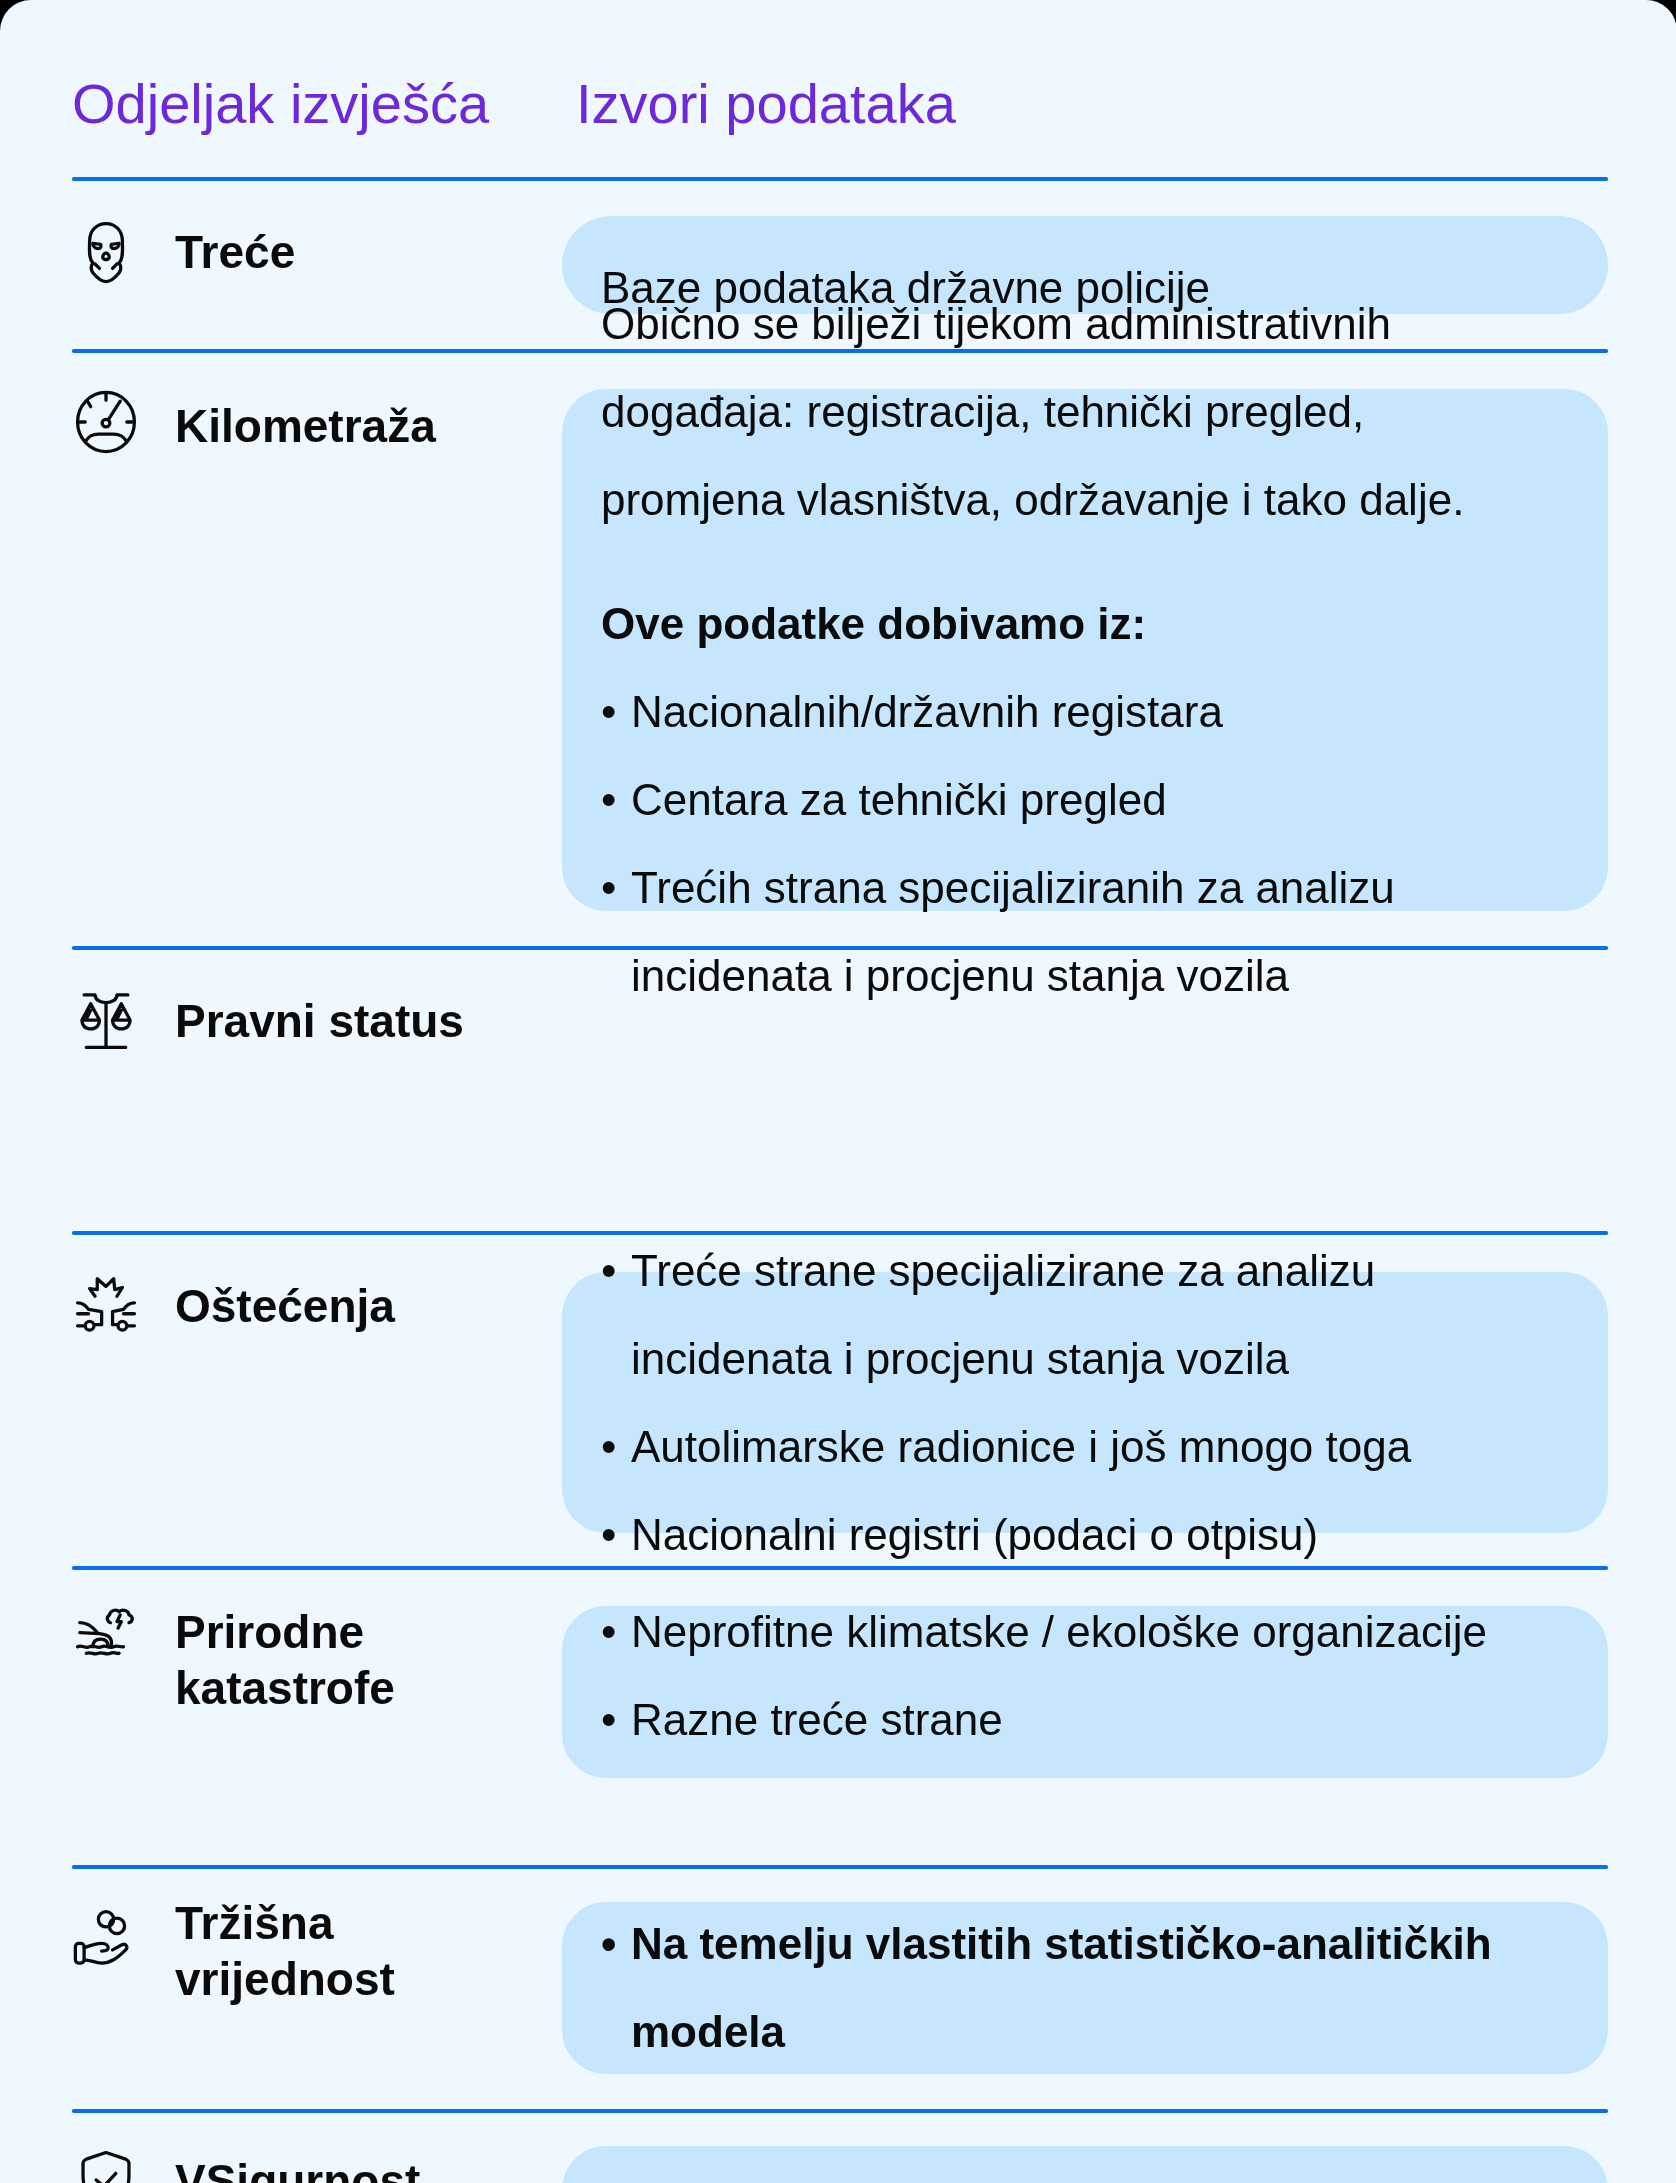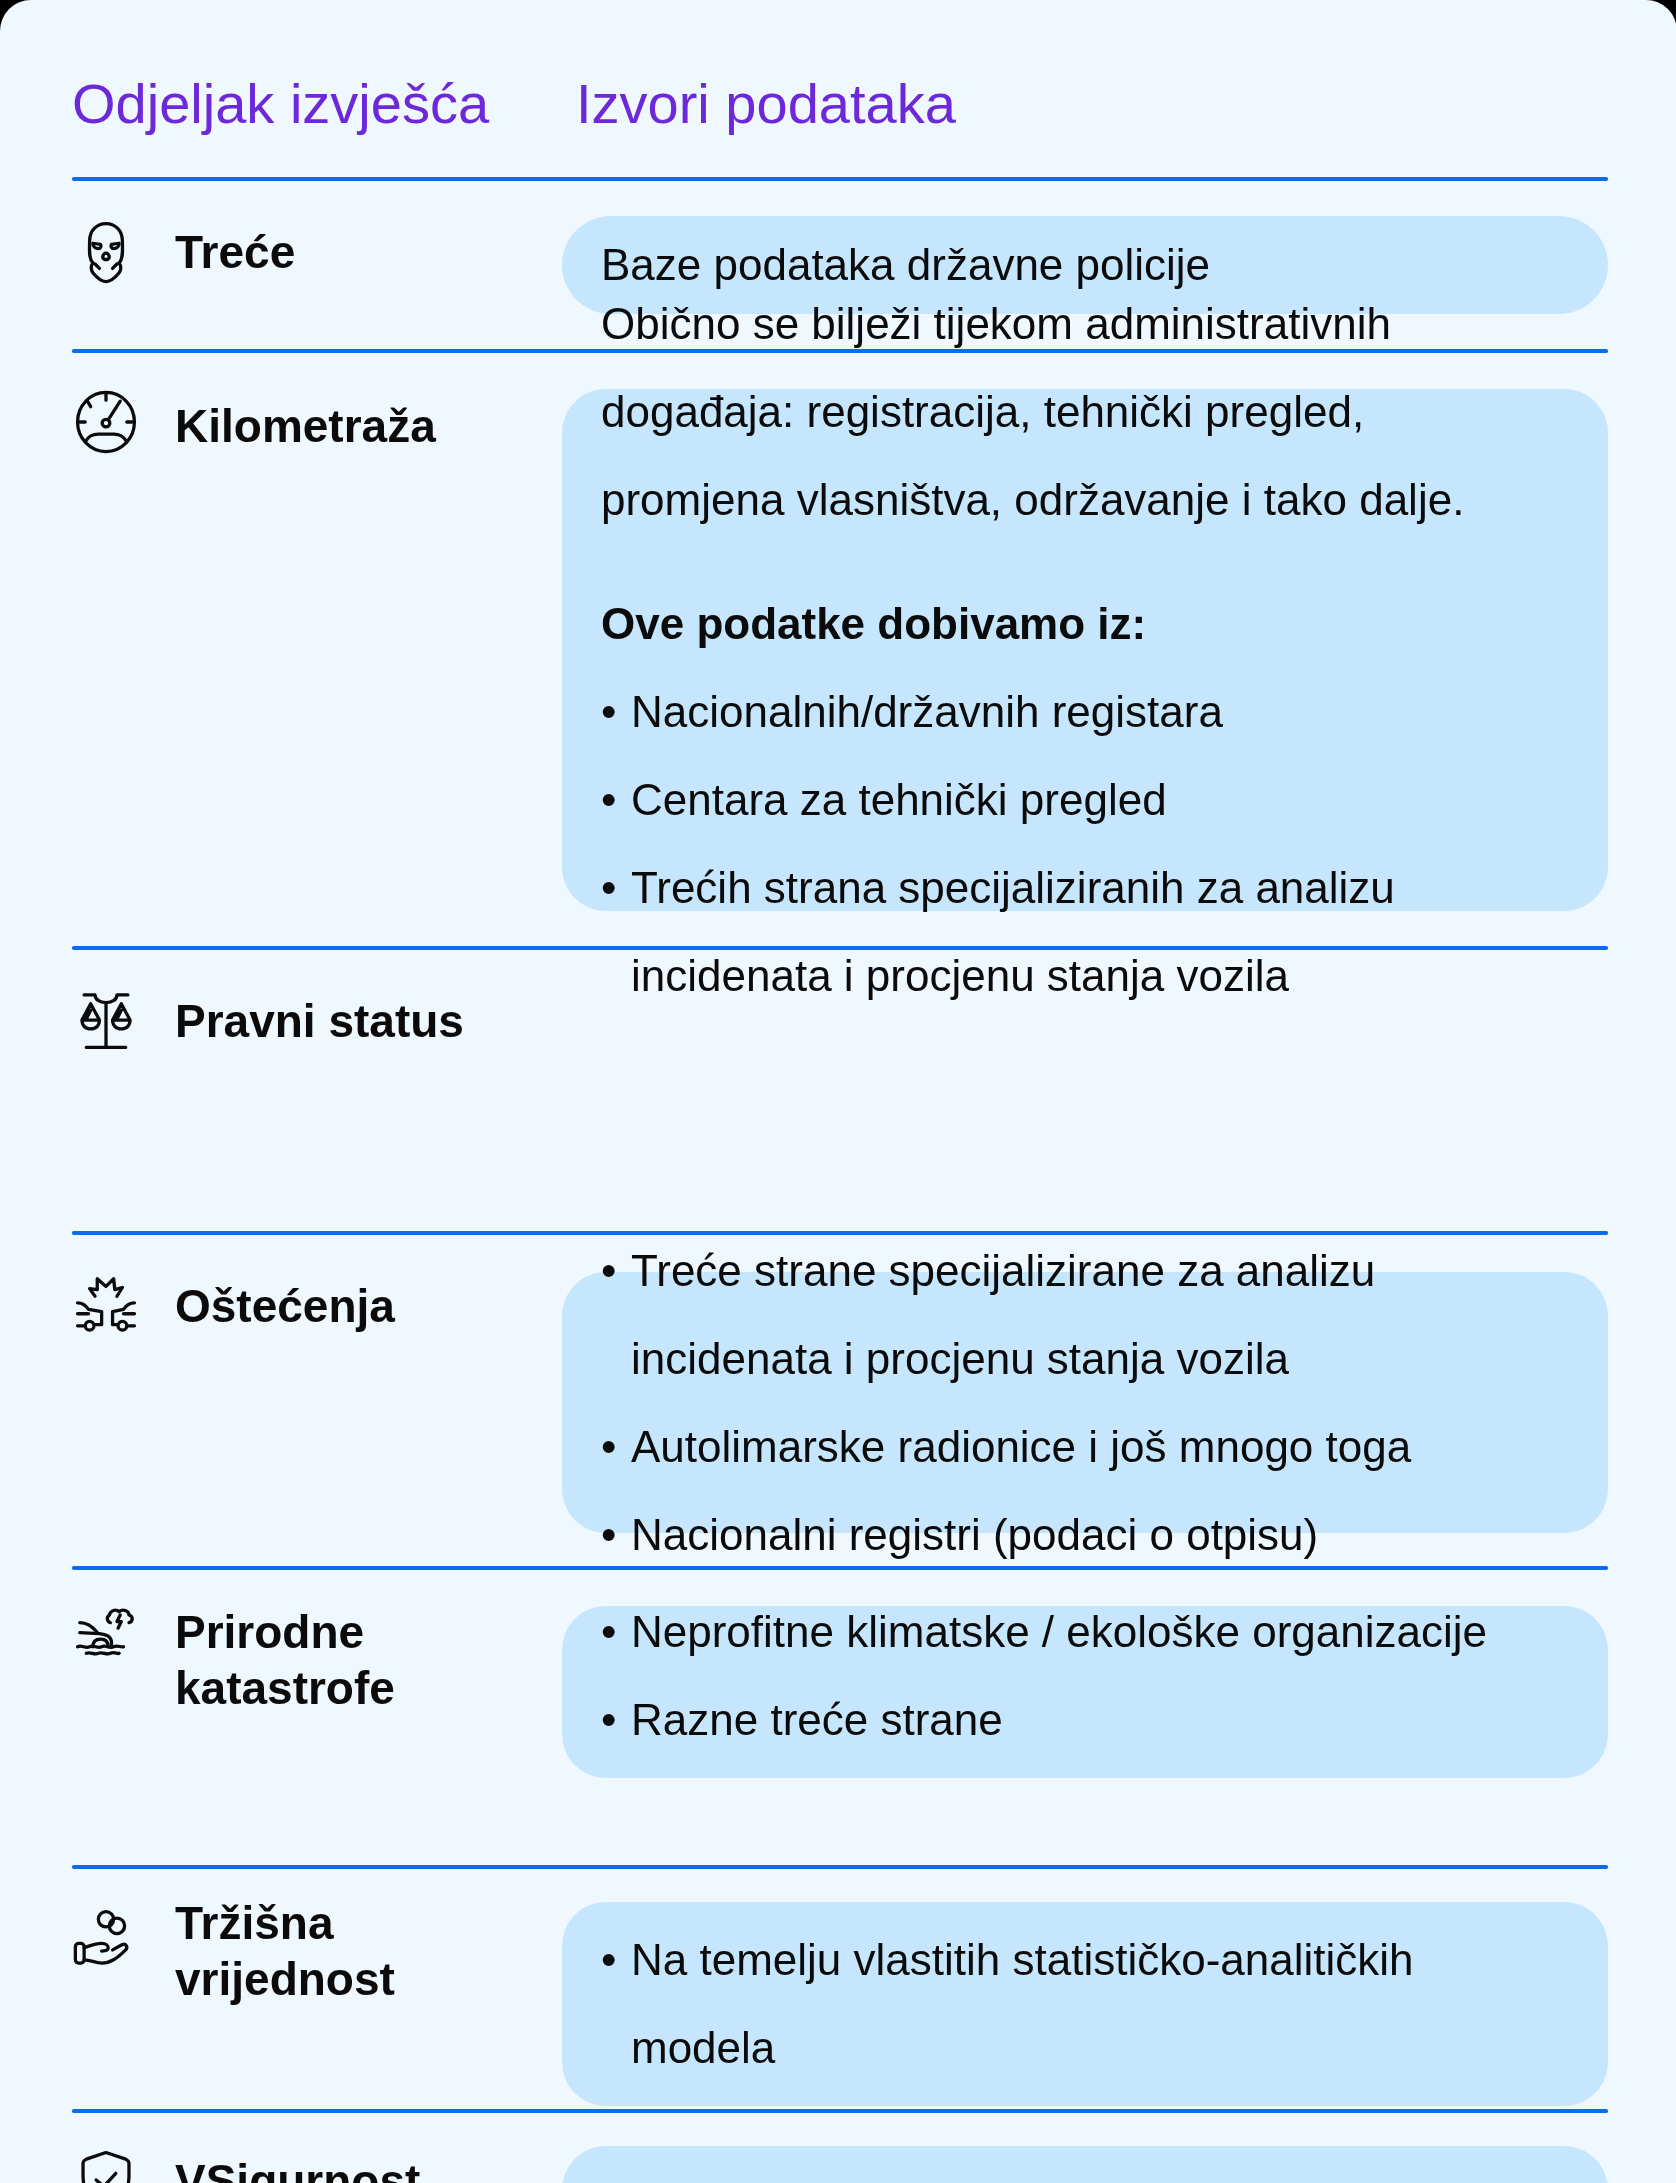--- a/index.html
+++ b/index.html
@@ -8,21 +8,21 @@
   .card { position: absolute; left: 0; top: 0; width: 1677px; height: 2678px;
           background: #EFF7FF; border-radius: 31px; }
   .hdr { position: absolute; top: 73px; font-size: 56px; color: #6d28d9; line-height: 61px; white-space: nowrap; }
   .divider { position: absolute; left: 72px; width: 1536px; height: 3.5px; background: #0A6DF0; border-radius: 1.7px; }
   .icon { position: absolute; left: 71px; width: 70px; height: 70px; }
   .icon svg { width: 70px; height: 70px; display: block; }
   .label { position: absolute; left: 175px; font-weight: bold; font-size: 46px; line-height: 56px; color: #0B0B0B; white-space: nowrap; }
   .pill { position: absolute; left: 562px; width: 1046px; background: #C5E6FD; border-radius: 49px; box-sizing: border-box;
           padding-left: 39px; padding-right: 26px; display: flex; flex-direction: column; justify-content: center;
           font-size: 44px; line-height: 52px; color: #0B0B0B; }
-  .pill.round { border-radius: 49px; }
+  .pill.round { border-radius: 49px; justify-content: flex-end; }
   .pill.box { border-radius: 44px; gap: 36px; }
   .pill p { margin: 0; white-space: nowrap; }
   .pill .bold { font-weight: bold; }
   .pill .gap { height: 52px; }
   .bul { position: relative; padding-left: 30px; white-space: nowrap; }
   .bul::before { content: "•"; position: absolute; left: 0; top: 0; }
   .pill.safety { padding-left: 32px; }
 </style>
 </head>
 <body>
@@ -130,21 +130,21 @@
       <circle cx="42" cy="20" r="7"></circle>
       <rect x="4" y="36" width="8" height="18" rx="3"></rect>
       <path d="M12 40 C18 38 22 36 28 36 C32 36 34 38 34 40 C34 42 31 43 28 43"></path>
       <path d="M12 51 C18 51 22 54 28 54 C36 54 42 50 50 42 C52 40 51 36 47 37 L38 42"></path>
     </svg>
   </div>
   <div class="label" style="top:1895px;">
     <div>Tržišna</div>
     <div>vrijednost</div>
   </div>
-  <div class="pill box" style="top:1902px; height:204px;">
+  <div class="pill box" style="top:1902px; height:172px;font-weight:bold;">
     <p class="bul">Na temelju vlastitih statističko-analitičkih</p>
     <p style="padding-left:30px;">modela</p>
   </div>
   <div class="divider" style="top:2109px;"></div>
 
   <div class="icon" style="top:2146px;">
     <svg viewBox="0 0 64 64" fill="none" stroke="#0B0B0B" stroke-width="3" stroke-linecap="round" stroke-linejoin="round">
       <path d="M32 6 L50 12 C52 13 53 14 53 16 L53 28 C53 42 44 52 32 56 C20 52 11 42 11 28 L11 16 C11 14 12 13 14 12 Z"></path>
       <path d="M23 31 L30 37 L41 25"></path>
     </svg>

